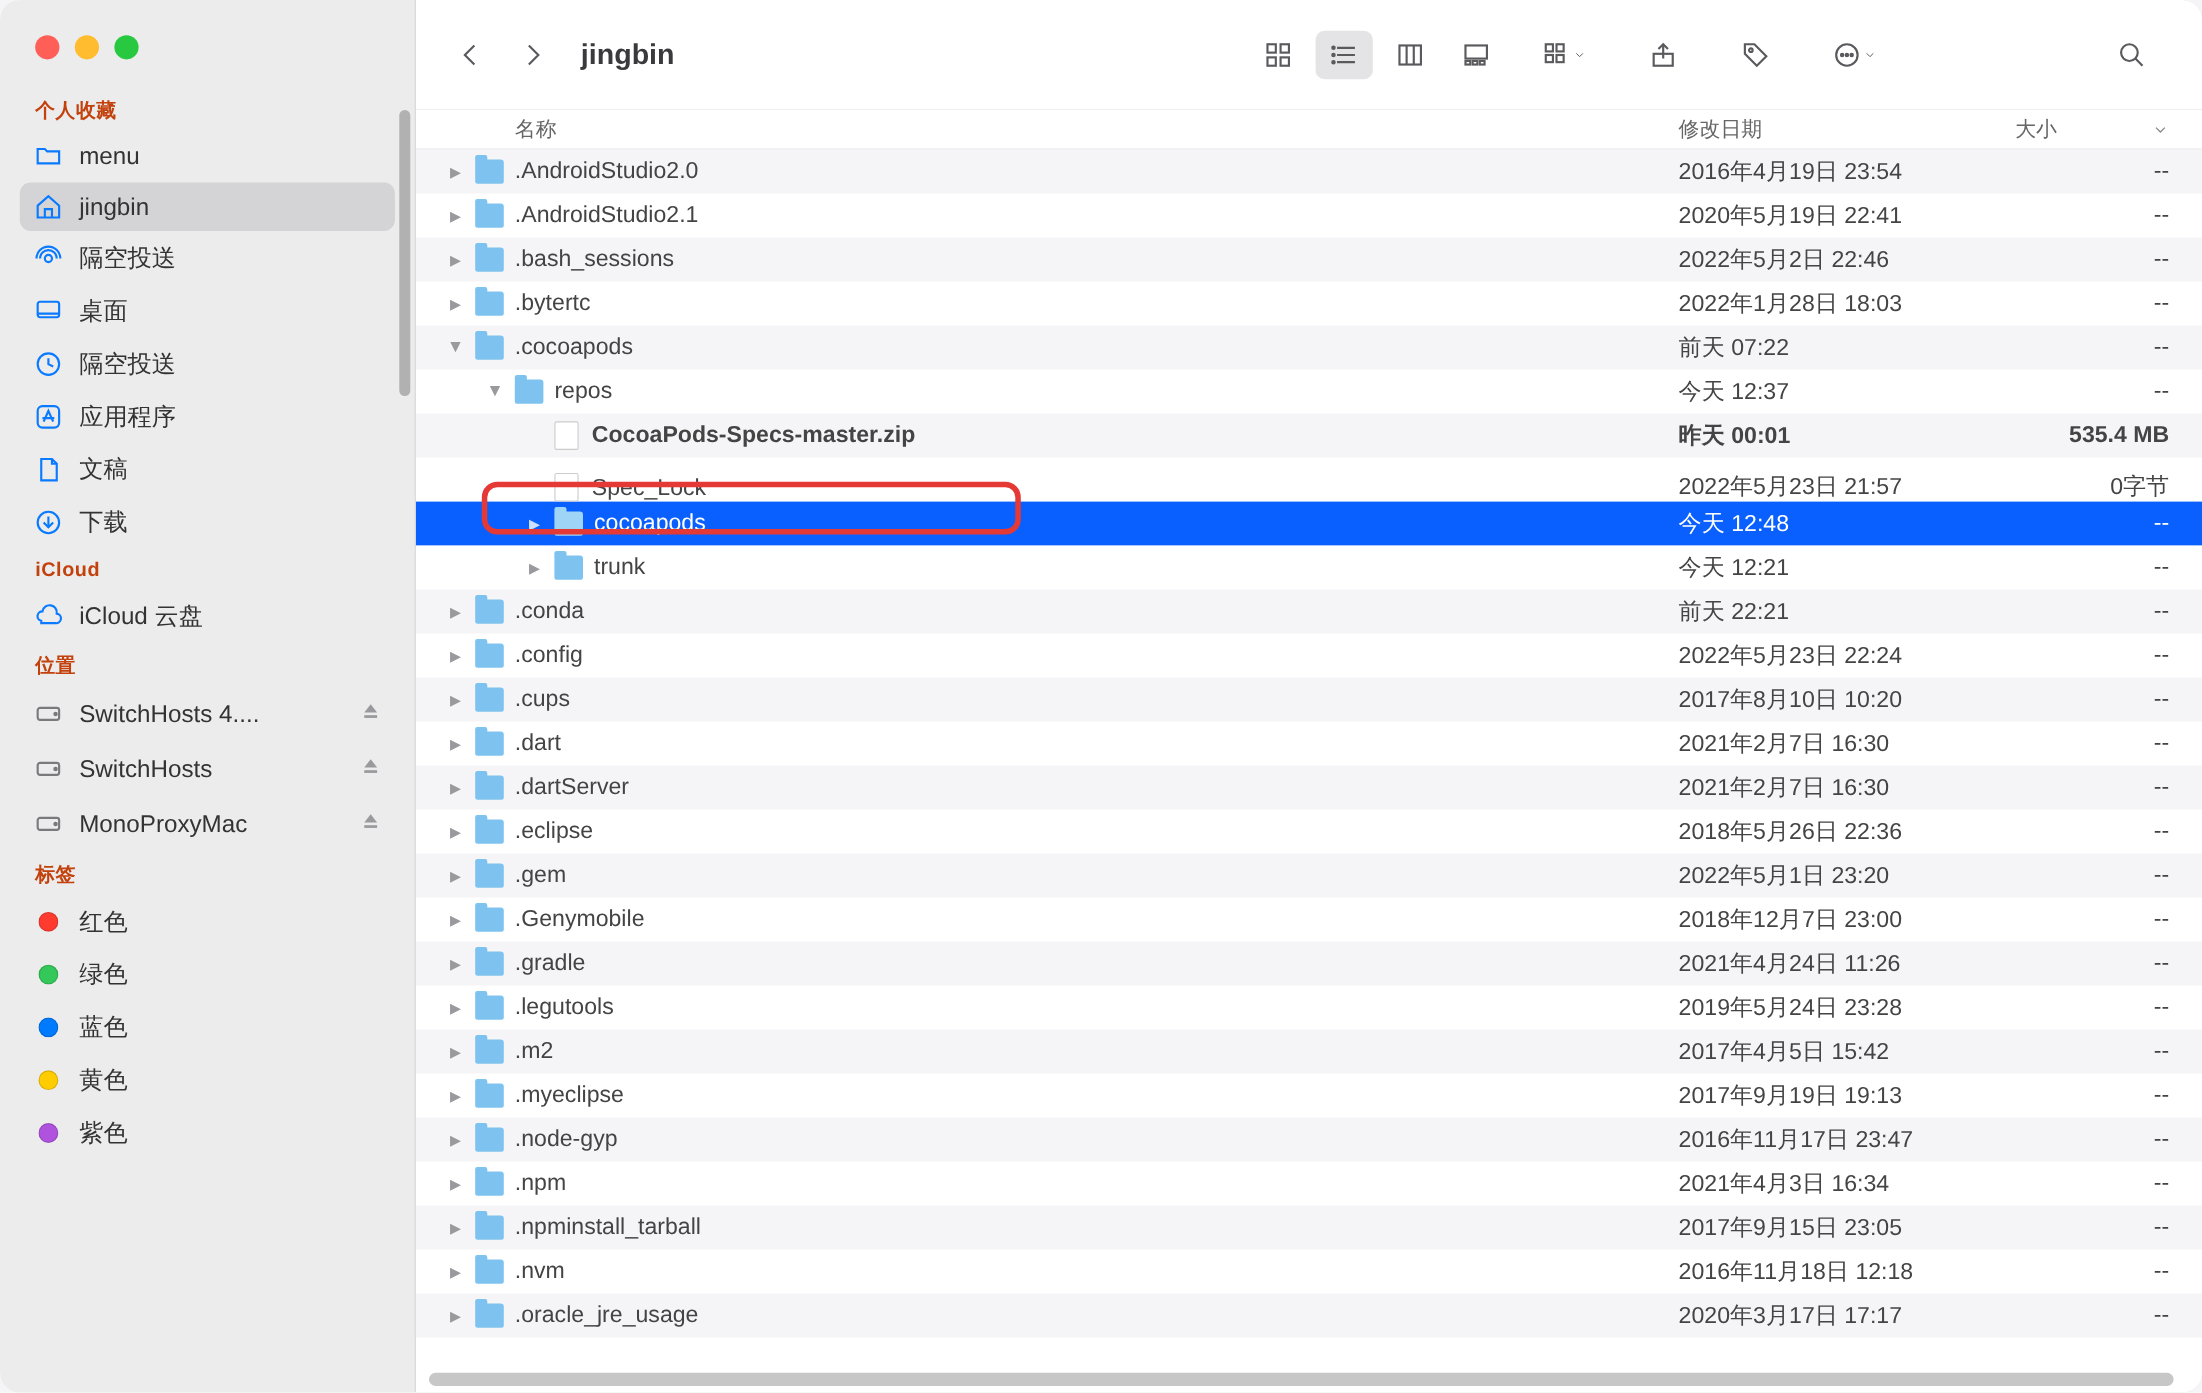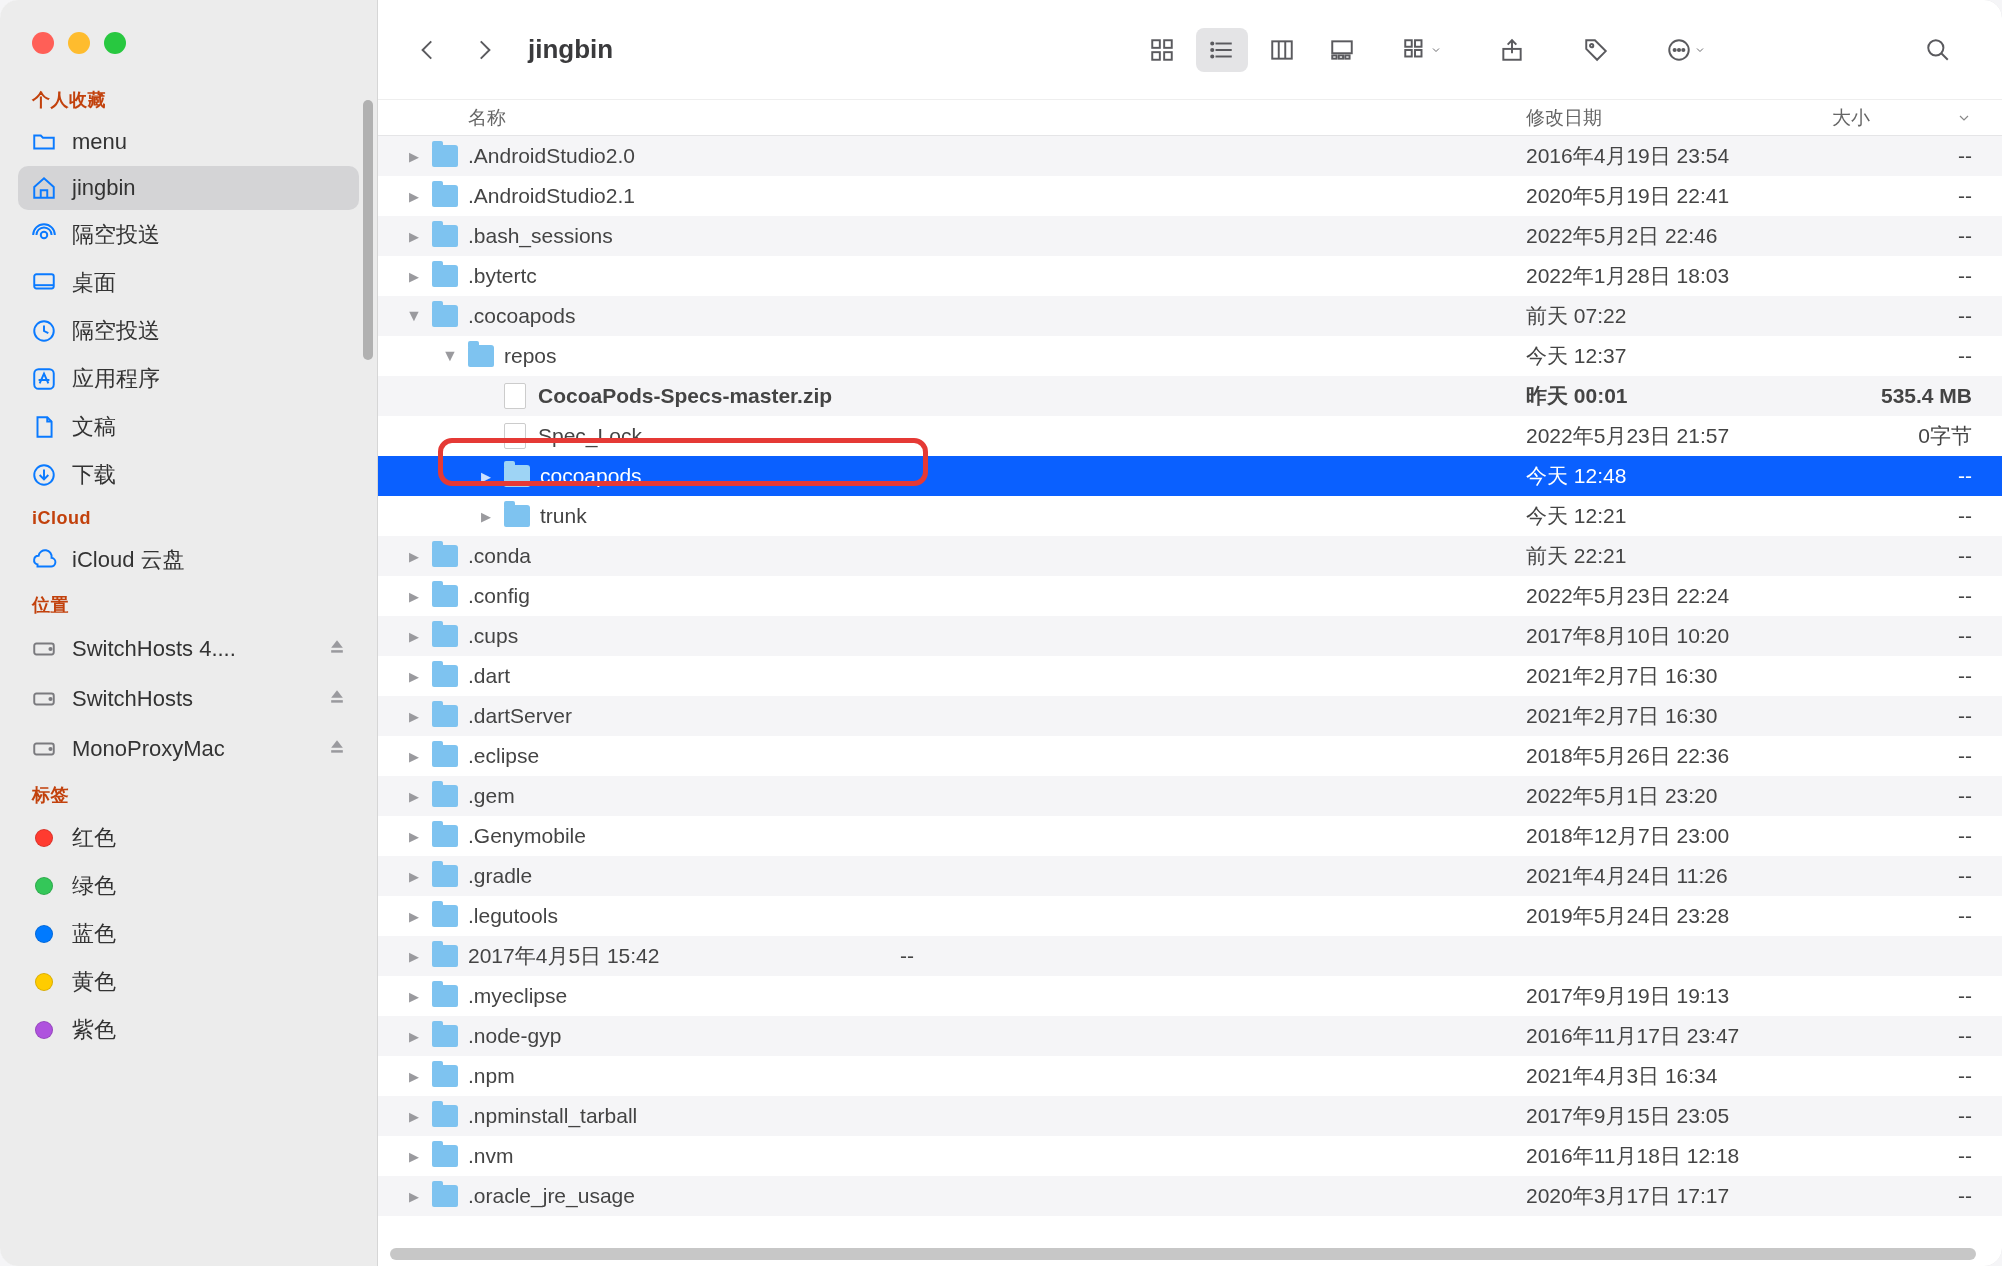--- a/index.html
+++ b/index.html
@@ -383,21 +383,21 @@
         </div>
         <div class="row even" style="padding-left: 26px; font-weight: bold;">
           <div class="indent" style="width: 72px;"></div>
           <div class="disclosure"></div>
           <div style="width: 8px;"></div>
           <div class="file-zip"></div>
           <div class="name">CocoaPods-Specs-master.zip</div>
           <div class="date">昨天 00:01</div>
           <div class="size">535.4 MB</div>
         </div>
-        <div class="row odd" style="padding-left: 26px;">
+        <div class="row odd" style="padding-left: 26px; align-items: flex-end;">
           <div class="indent" style="width: 72px;"></div>
           <div class="disclosure"></div>
           <div style="width: 8px;"></div>
           <div class="file-txt"></div>
           <div class="name">Spec_Lock</div>
           <div class="date">2022年5月23日 21:57</div>
           <div class="size">0字节</div>
         </div>
         <div class="row even selected" style="padding-left: 26px;">
           <div class="indent" style="width: 72px;"></div>
@@ -505,20 +505,21 @@
           <div class="folder-ic"></div>
           <div class="name">.legutools</div>
           <div class="date">2019年5月24日 23:28</div>
           <div class="size">--</div>
         </div>
         <div class="row even" style="padding-left: 26px;">
           <div class="indent" style="width: 0px;"></div>
           <div class="disclosure" style="font-size: 13px;">▶</div>
           <div style="width: 8px;"></div>
           <div class="folder-ic"></div>
+          <div class="name">.m2</div>
           <div class="date">2017年4月5日 15:42</div>
           <div class="size">--</div>
         </div>
         <div class="row odd" style="padding-left: 26px;">
           <div class="indent" style="width: 0px;"></div>
           <div class="disclosure" style="font-size: 13px;">▶</div>
           <div style="width: 8px;"></div>
           <div class="folder-ic"></div>
           <div class="name">.myeclipse</div>
           <div class="date">2017年9月19日 19:13</div>

